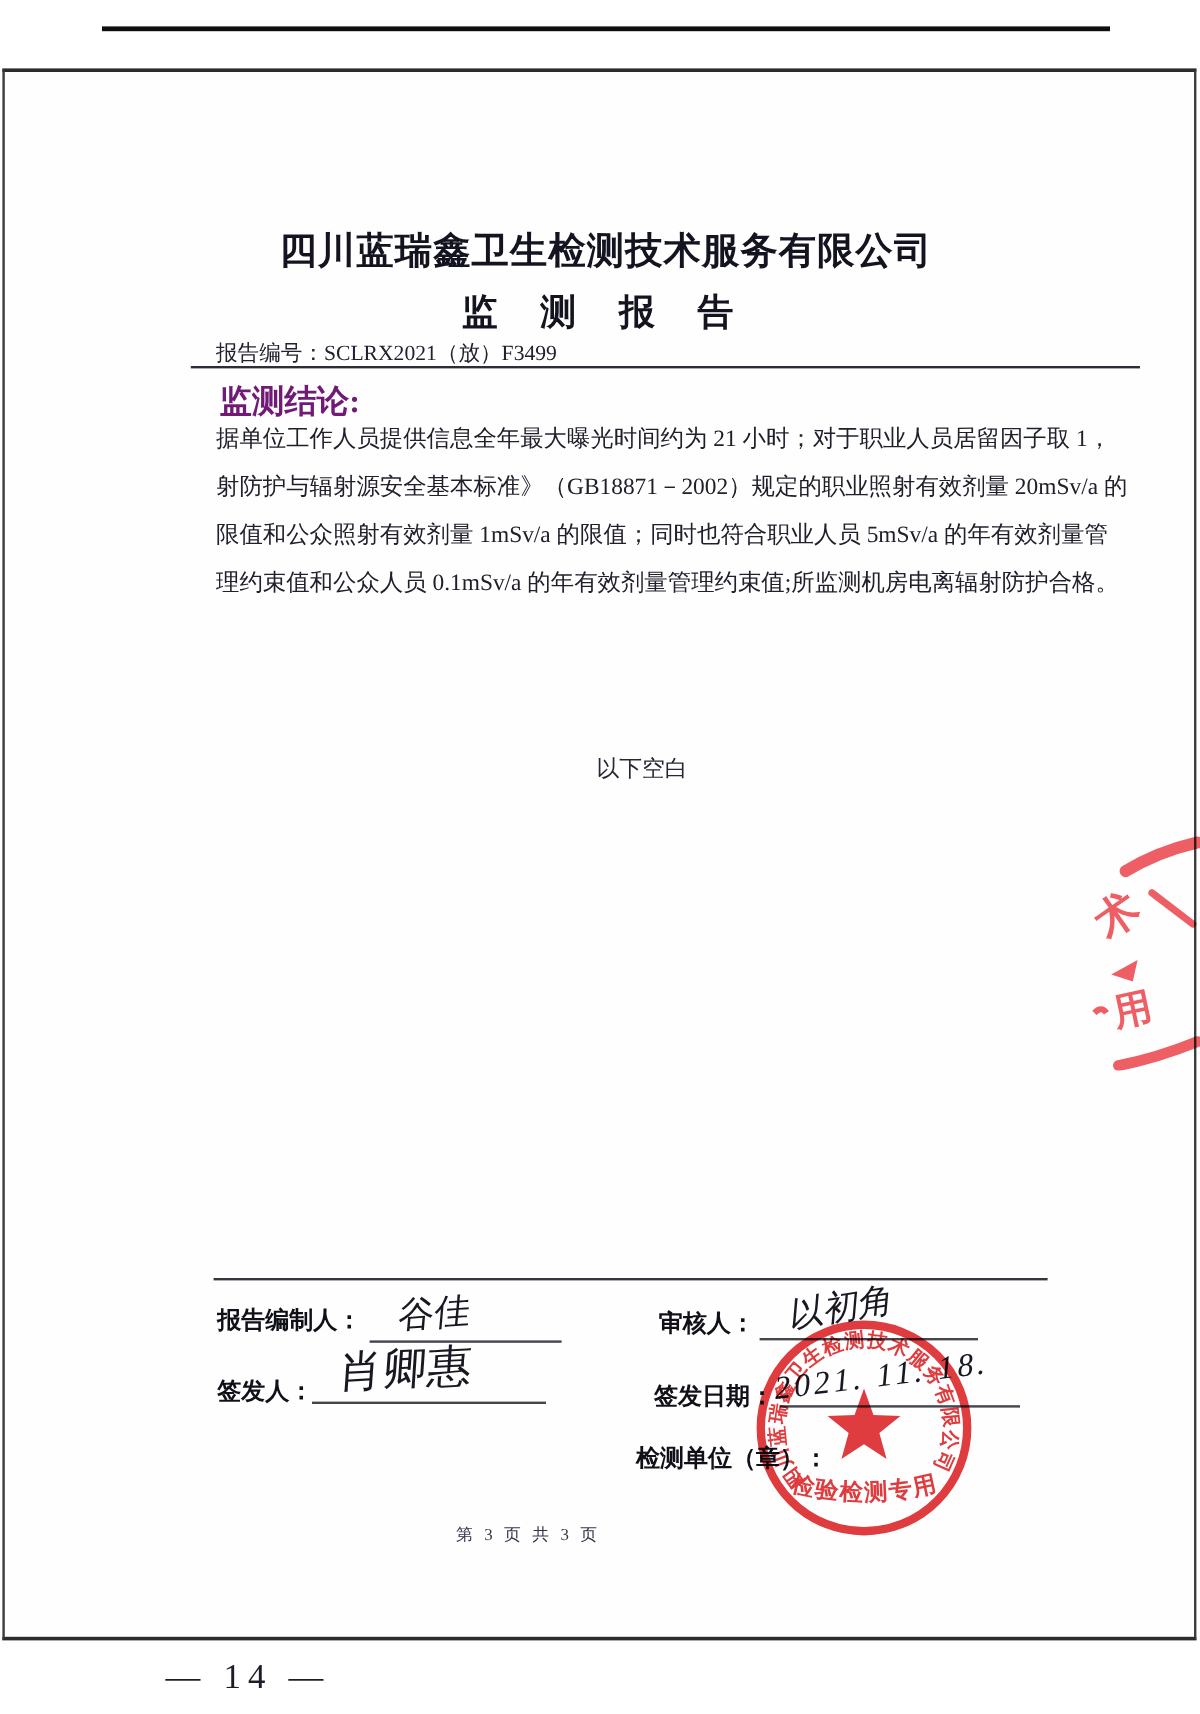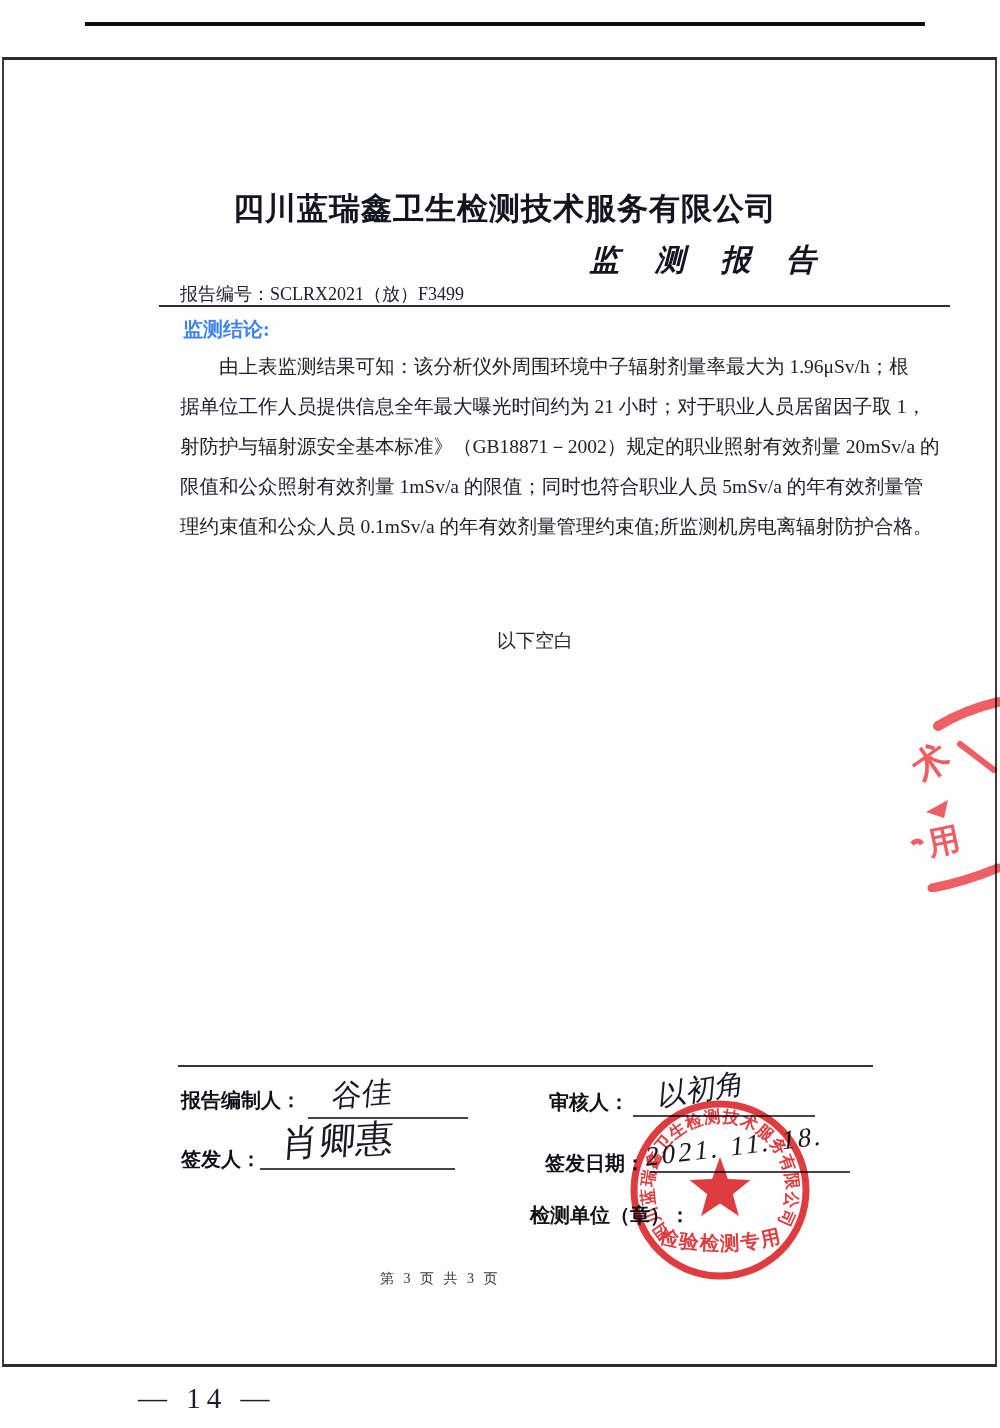--- a/index.html
+++ b/index.html
@@ -15,26 +15,26 @@
   
   .page-frame{
     left:2px;top:57px;width:991px;height:1304px;background:#fffefe;
     border:2px solid #3d3d3d;border-top:3px solid #2c2c2c;border-bottom:3px solid #2c2c2c;
   }
   .company-name{
     left:180px;top:188px;width:650px;text-align:center;
     font-size:31px;font-weight:bold;letter-spacing:1px;color:#141420;
   }
   .report-title{
-    left:180px;top:240px;width:650px;text-align:right;
-    font-size:30px;font-weight:bold;letter-spacing:14px;color:#141420;font-style:italic;
+    left:180px;top:240px;width:650px;text-align:center;
+    font-size:30px;font-weight:bold;letter-spacing:14px;color:#141420;
   }
   .report-number{left:180px;top:282px;font-size:18px;color:#20202e;}
   .number-rule{left:159px;top:305px;width:791px;height:2px;background:#2d2d38;}
-  .conclusion-heading{left:183px;top:316px;font-size:20px;font-weight:bold;color:#3b82f6;}
+  .conclusion-heading{left:183px;top:316px;font-size:27px;font-weight:bold;color:#701a75;}
   .paragraph{left:180px;top:347px;width:745px;font-size:19.5px;color:#20202c;}
   .paragraph .pline{height:40px;line-height:40px;white-space:nowrap;}
   .paragraph .pline.indent{text-indent:2em;}
   .below-blank{left:497px;top:628px;font-size:19px;color:#262634;}
   
   .sig-rule{left:178px;top:1065px;width:695px;height:2px;background:#35353d;}
   .sig-label{font-size:20px;font-weight:bold;color:#101018;}
   .preparer-label{left:181px;top:1087px;}
   .reviewer-label{left:549px;top:1089px;}
   .issuer-label{left:181px;top:1146px;}
@@ -69,21 +69,20 @@
 
 <div class="abs company-name">四川蓝瑞鑫卫生检测技术服务有限公司</div>
 <div class="abs report-title">监 测 报 告</div>
 <div class="abs report-number">
   <span>报告编号：</span><span>SCLRX2021（放）F3499</span>
 </div>
 <div class="abs number-rule"></div>
 
 <div class="abs conclusion-heading">监测结论:</div>
 <div class="abs paragraph">
-  <div class="pline indent">由上表监测结果可知：该分析仪外周围环境中子辐射剂量率最大为 1.96μSv/h；根</div>
   <div class="pline">据单位工作人员提供信息全年最大曝光时间约为 21 小时；对于职业人员居留因子取 1，</div>
   <div class="pline">射防护与辐射源安全基本标准》（GB18871－2002）规定的职业照射有效剂量 20mSv/a 的</div>
   <div class="pline">限值和公众照射有效剂量 1mSv/a 的限值；同时也符合职业人员 5mSv/a 的年有效剂量管</div>
   <div class="pline">理约束值和公众人员 0.1mSv/a 的年有效剂量管理约束值;所监测机房电离辐射防护合格。</div>
 </div>
 <div class="abs below-blank">以下空白</div>
 
 <svg class="abs partial-stamp-svg" width="102" height="200" viewBox="0 0 102 200">
   <path d="M 40 34 Q 66 18 100 10" stroke="#ea4348" stroke-width="10" fill="none" stroke-linecap="round"></path>
   <text x="14" y="84" font-size="36" font-weight="bold" fill="#ea4348" transform="rotate(-35 30 70)">术</text>

